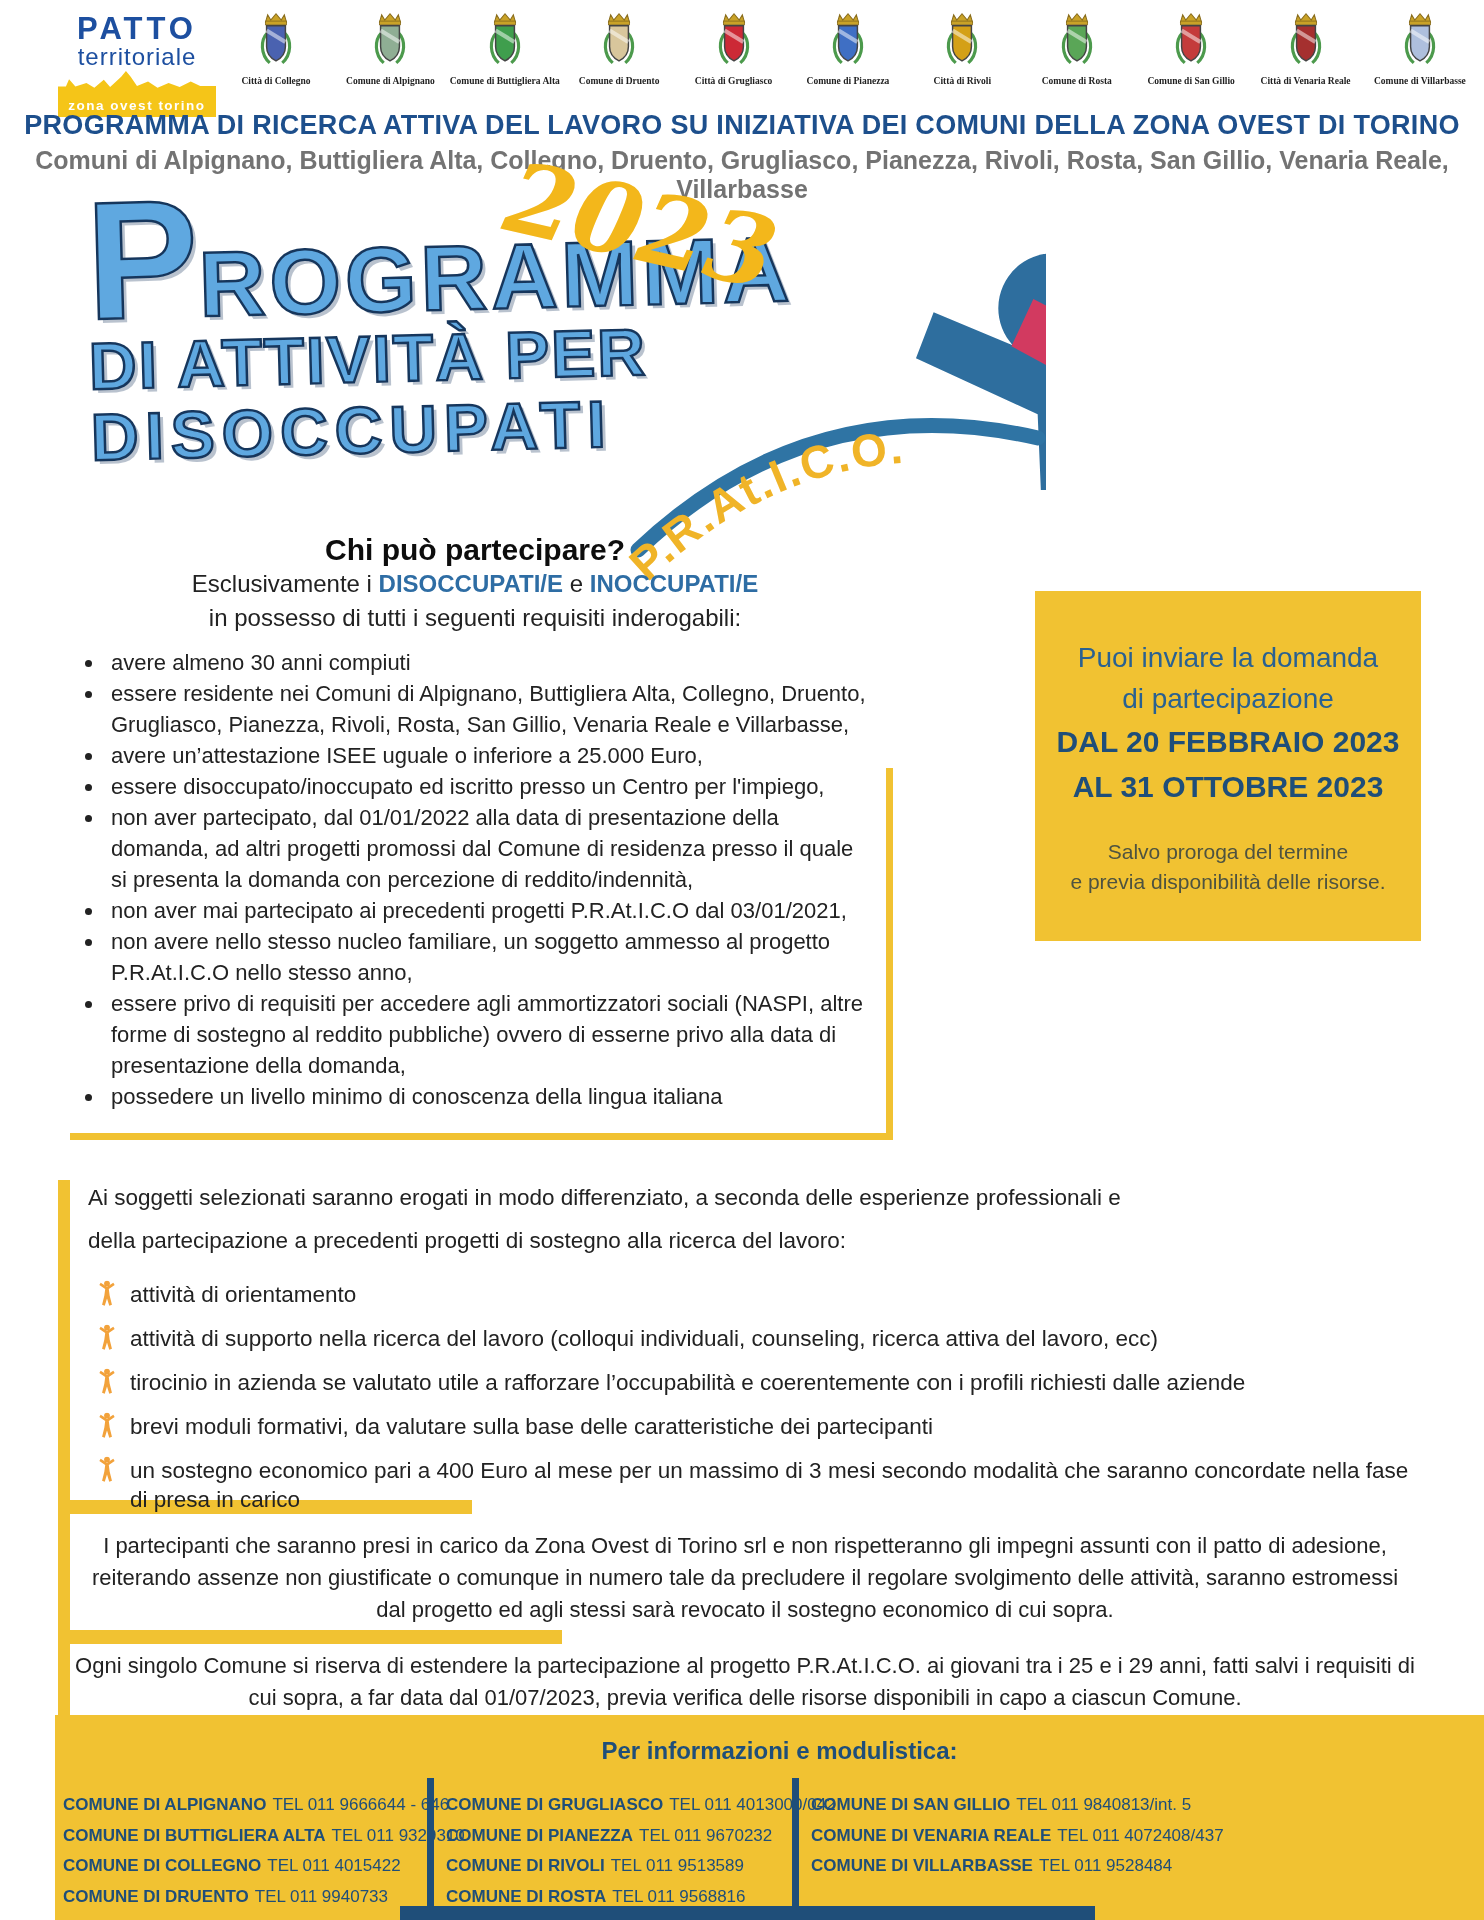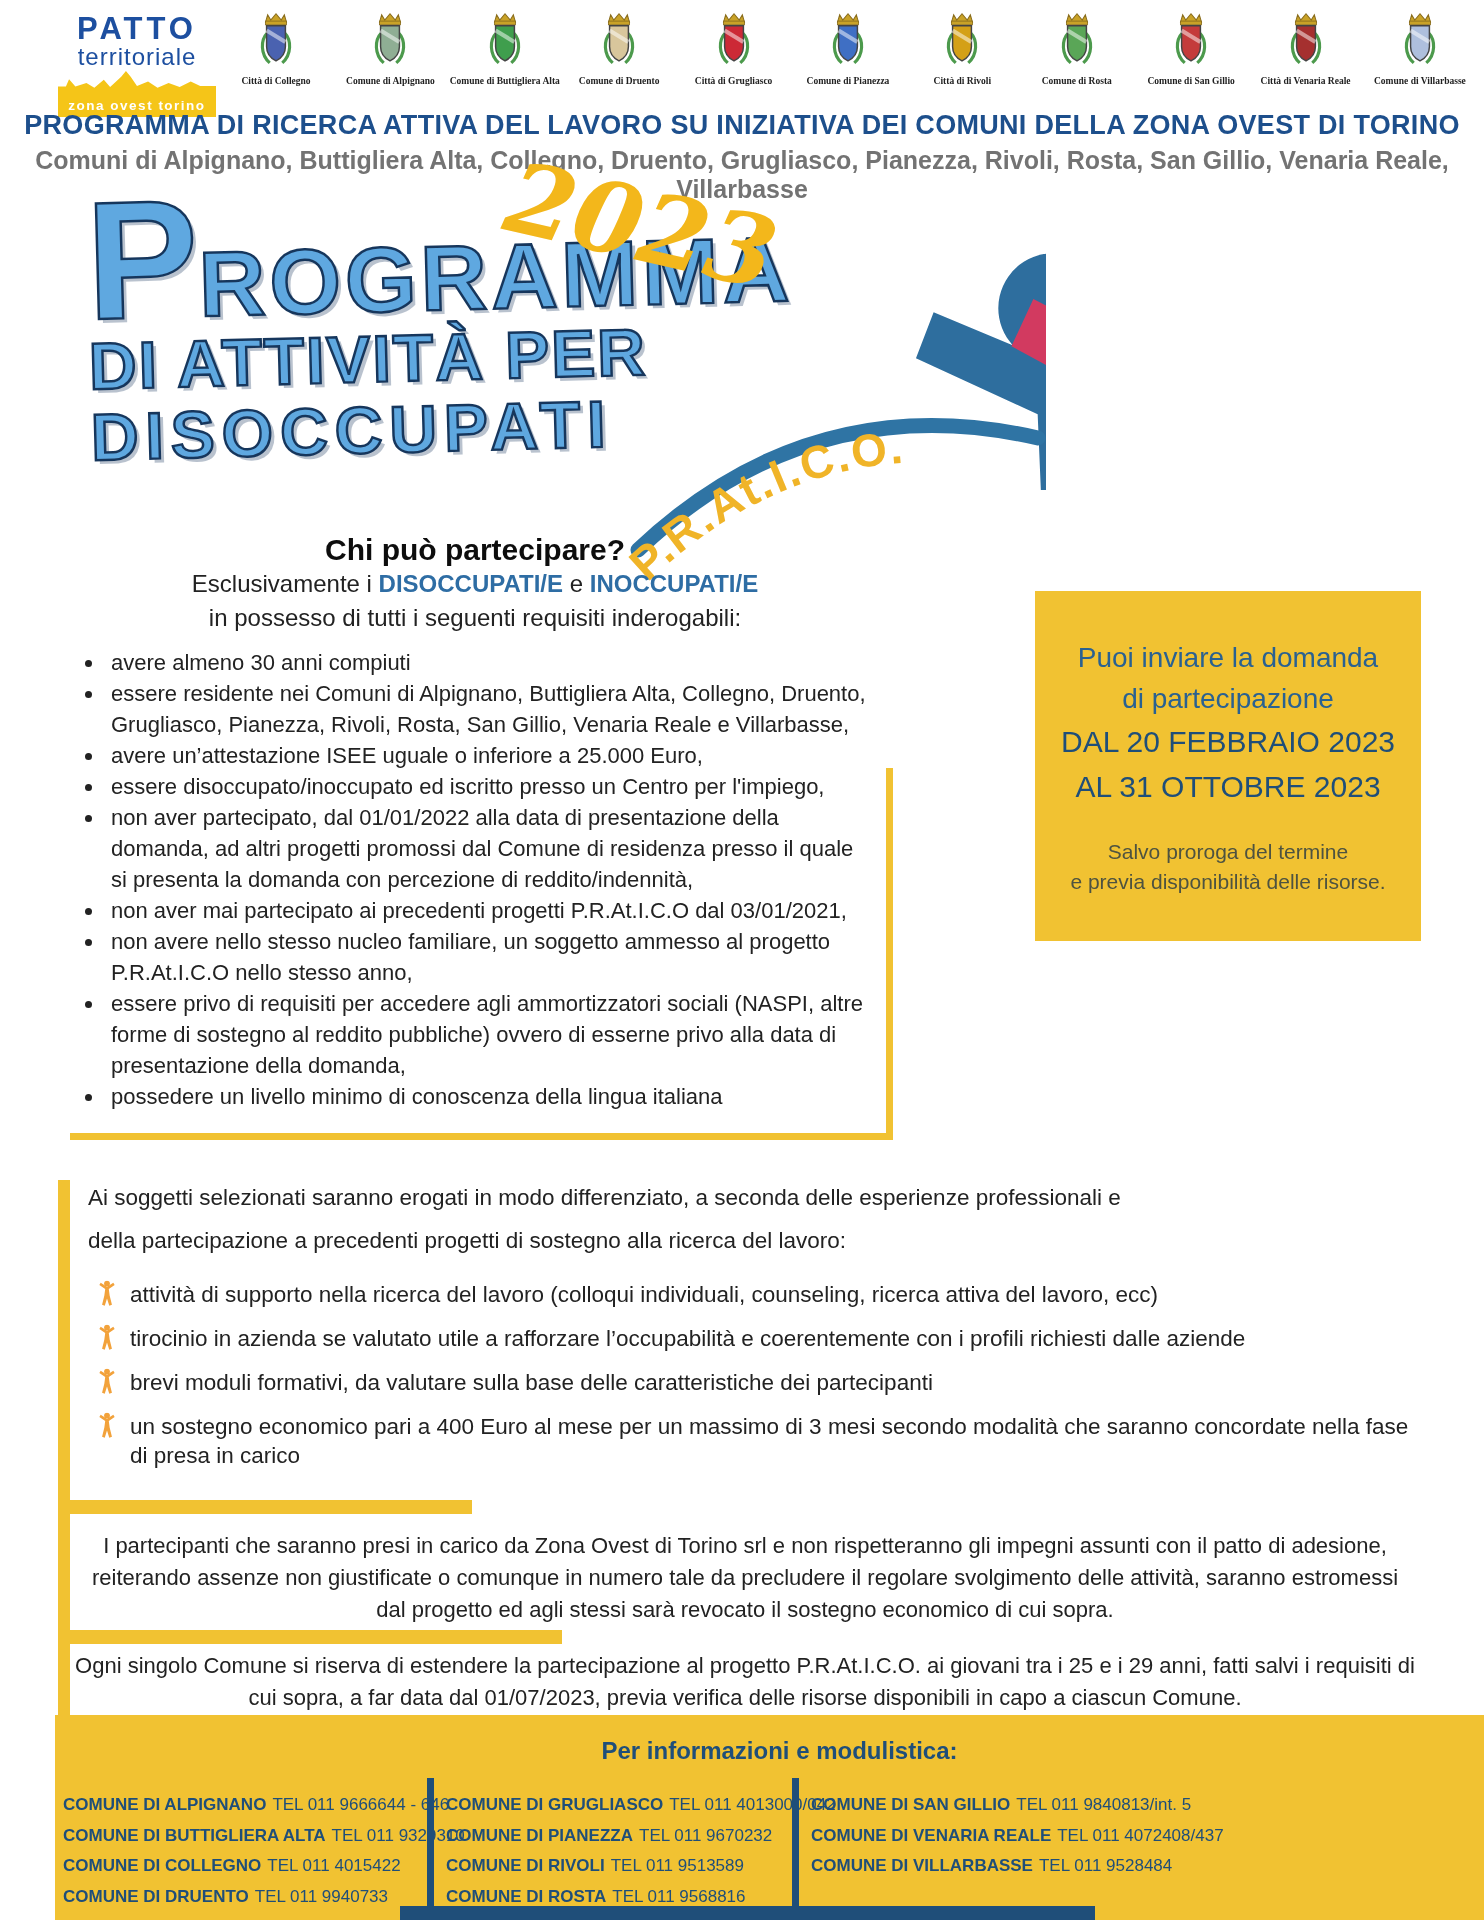--- a/index.html
+++ b/index.html
@@ -47,21 +47,21 @@
   .p-heading{text-align:center;font-size:30px;font-weight:bold;color:#0d0d0d;}
   .p-intro{text-align:center;font-size:24px;line-height:34px;}
   .hl{color:#2E6DA4;font-weight:bold;}
   .req{margin:12px 0 0 0;padding-left:30px;font-size:22px;line-height:31px;}
   .req li{padding-left:6px;}
 
   
   .deadline{position:absolute;left:1035px;top:591px;width:386px;height:350px;
     background:#F1C232;text-align:center;box-sizing:border-box;padding-top:46px;}
   .dl-line{font-size:28px;color:#2A6191;line-height:41px;}
-  .dl-bold{font-size:30px;font-weight:normal;color:#1F4E79;line-height:45px;}
+  .dl-bold{font-size:30px;font-weight:bold;color:#1F4E79;line-height:45px;}
   .dl-note{font-size:21px;color:#4E5340;line-height:30px;}
   .dl-gap{height:28px;}
 
   
   .vline-right{position:absolute;left:886px;top:768px;width:7px;height:372px;background:#F1C232;}
   .hline-req{position:absolute;left:70px;top:1133px;width:823px;height:7px;background:#F1C232;}
   .vline-left{position:absolute;left:58px;top:1180px;width:12px;height:740px;background:#F1C232;}
   .bar1{position:absolute;left:70px;top:1500px;width:402px;height:14px;background:#F1C232;}
   .bar2{position:absolute;left:70px;top:1630px;width:492px;height:14px;background:#F1C232;}
 
@@ -258,20 +258,26 @@
   </div>
 
   <div class="vline-right"></div>
   <div class="hline-req"></div>
   <div class="vline-left"></div>
   <div class="bar1"></div>
   <div class="bar2"></div>
 
   <div class="activities">
     <div class="a-intro">Ai soggetti selezionati saranno erogati in modo differenziato, a seconda delle esperienze professionali e della partecipazione a precedenti progetti di sostegno alla ricerca del lavoro:</div>
+    <div class="activity">
+      <svg class="act-icon" viewBox="0 0 40 58">
+          <use href="#person" fill="#F2A23B"></use>
+        </svg>
+      <span>attività di orientamento</span>
+    </div>
     <div class="activity">
       <svg class="act-icon" viewBox="0 0 40 58">
           <use href="#person" fill="#F2A23B"></use>
         </svg>
       <span>attività di supporto nella ricerca del lavoro (colloqui individuali, counseling, ricerca attiva del lavoro, ecc)</span>
     </div>
     <div class="activity">
       <svg class="act-icon" viewBox="0 0 40 58">
           <use href="#person" fill="#F2A23B"></use>
         </svg>

